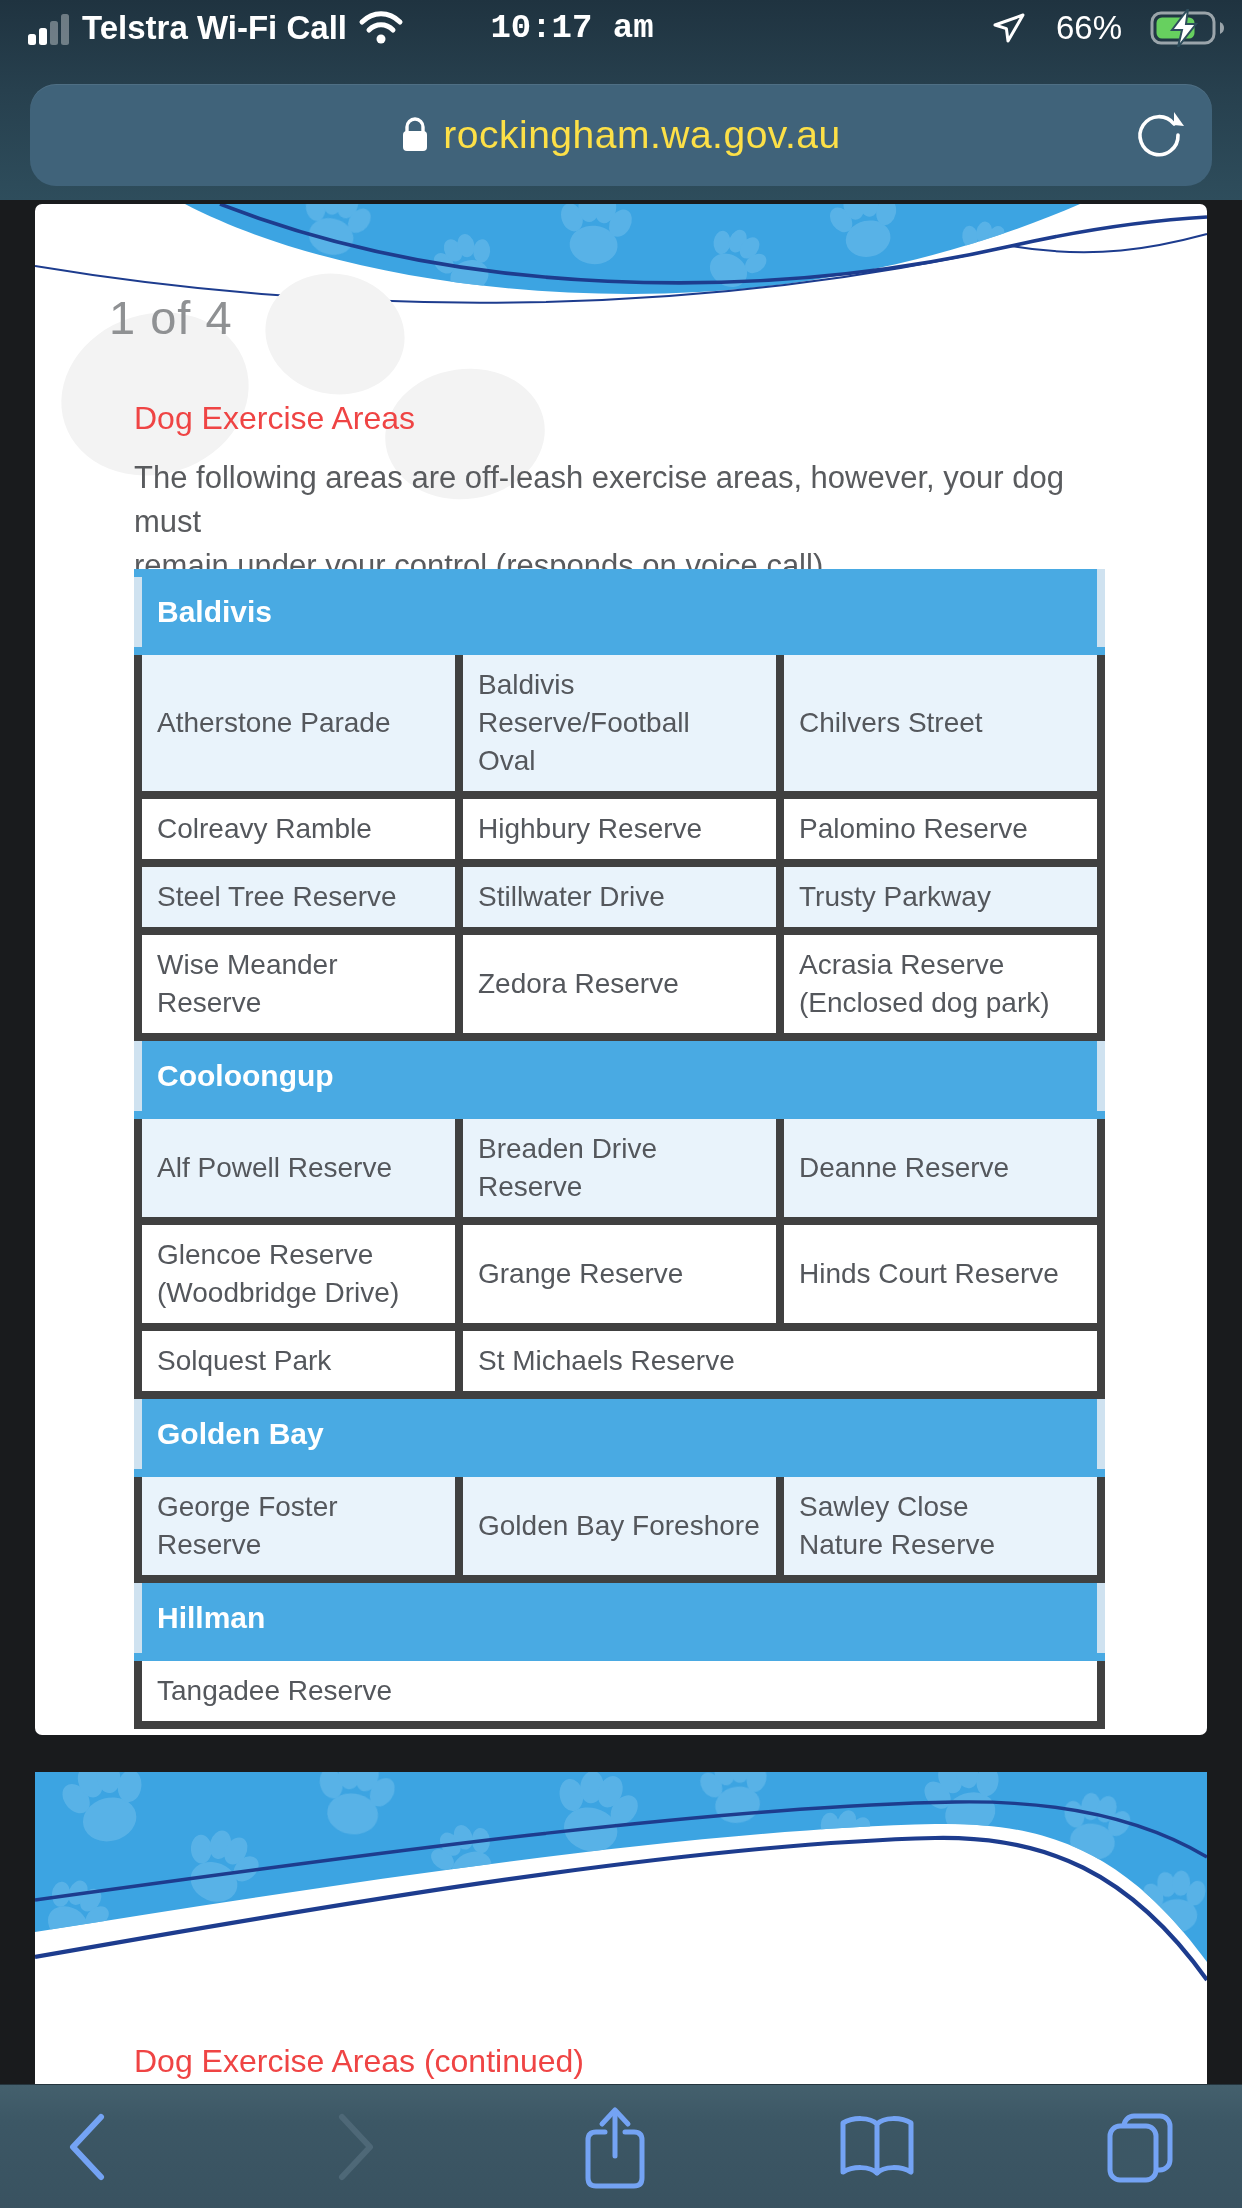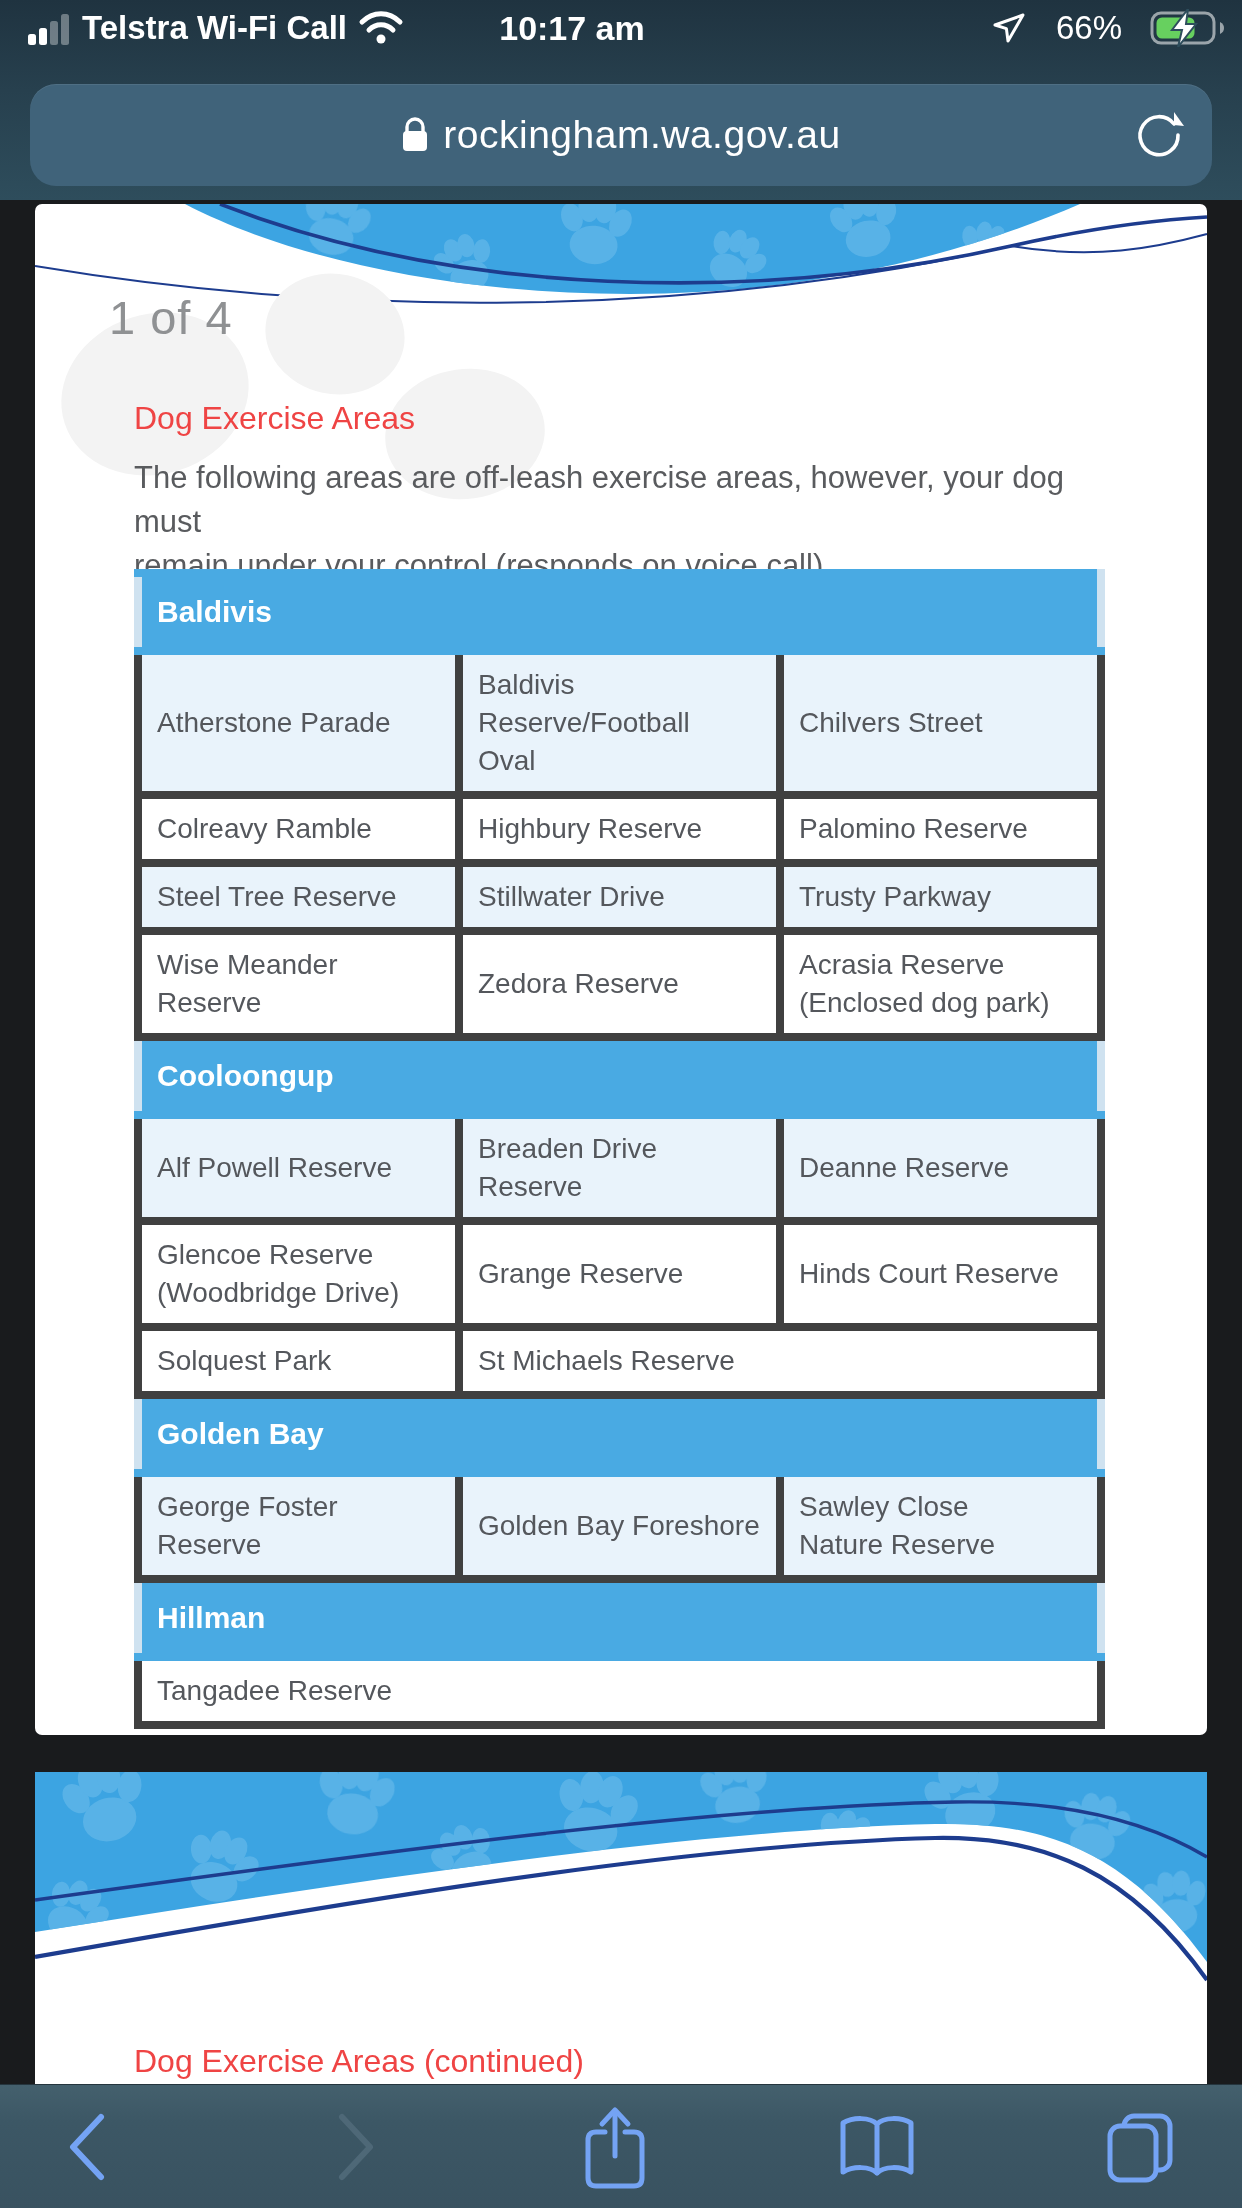--- a/index.html
+++ b/index.html
@@ -14,31 +14,31 @@
     position:absolute;left:0;top:0;width:1242px;height:200px;
     background:linear-gradient(180deg,#1f3340 0%,#27404e 45%,#2e4d5c 100%);
     z-index:5;
   }
   .statusbar{
     position:absolute;left:6px;top:0;width:1242px;height:62px;
     display:flex;align-items:center;color:#fff;
   }
   .sb-left{position:absolute;left:22px;top:8px;display:flex;align-items:flex-end;gap:10px;}
   .carrier{font-size:33px;font-weight:600;color:#fff;line-height:40px;}
-  .sb-center{position:absolute;left:0;top:8px;width:1132px;text-align:center;}
+  .sb-center{position:absolute;left:0;top:8px;width:1132px;text-align:center;font-family:Liberation Mono, monospace;}
   .time{font-size:34px;font-weight:700;color:#fff;line-height:40px;}
   .sb-right{position:absolute;right:20px;top:8px;display:flex;align-items:center;gap:28px;}
   .pct{font-size:33px;font-weight:500;color:#fff;line-height:40px;}
   .urlrow{position:absolute;left:30px;top:84px;width:1182px;height:102px;}
   .urlfield{
     position:absolute;inset:0;background:#40637a;border-radius:26px;
     display:flex;align-items:center;justify-content:center;gap:14px;
     box-shadow:inset 0 1px 0 rgba(255,255,255,0.08);
   }
-  .urltext{font-size:39px;color:#ffffff;letter-spacing:0.5px;}
+  .urltext{font-size:39px;color:#fde047;letter-spacing:0.5px;}
   .reload{position:absolute;right:26px;top:24px;width:54px;height:54px;display:flex;align-items:center;justify-content:center;}
   
   .page{position:absolute;left:35px;width:1172px;background:#fff;overflow:hidden;}
   .page1{top:204px;height:1531px;border-radius:7px;}
   .page2{top:1772px;height:436px;}
   .wave{position:absolute;left:0;top:0;}
   .pgnum{
     position:absolute;left:74px;top:86px;font-size:47px;color:#8f9193;
     letter-spacing:1px;z-index:2;
   }

